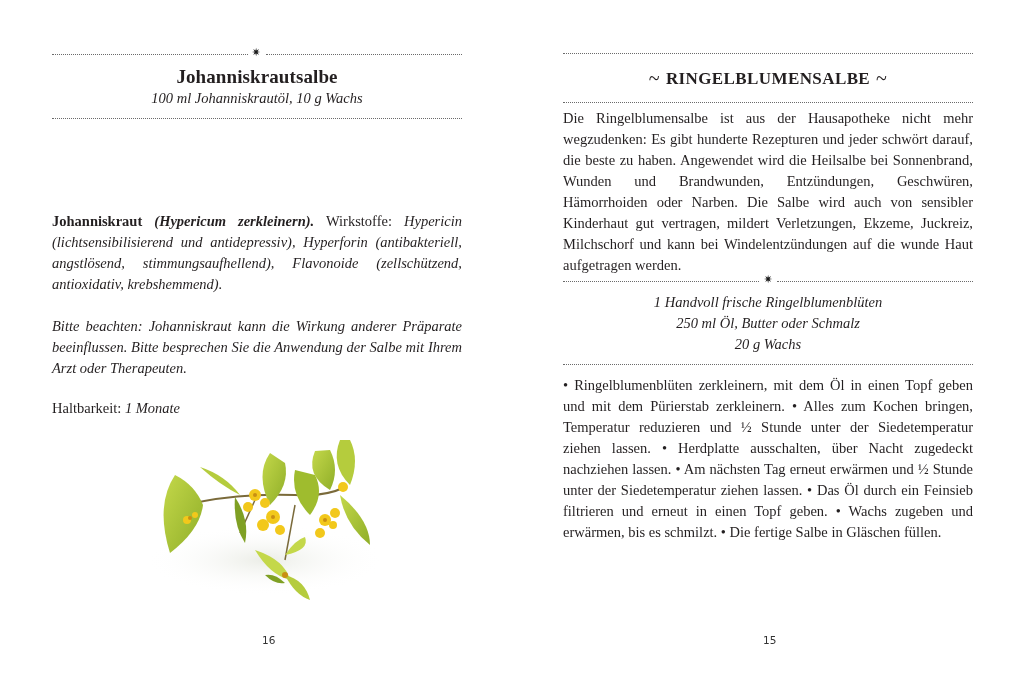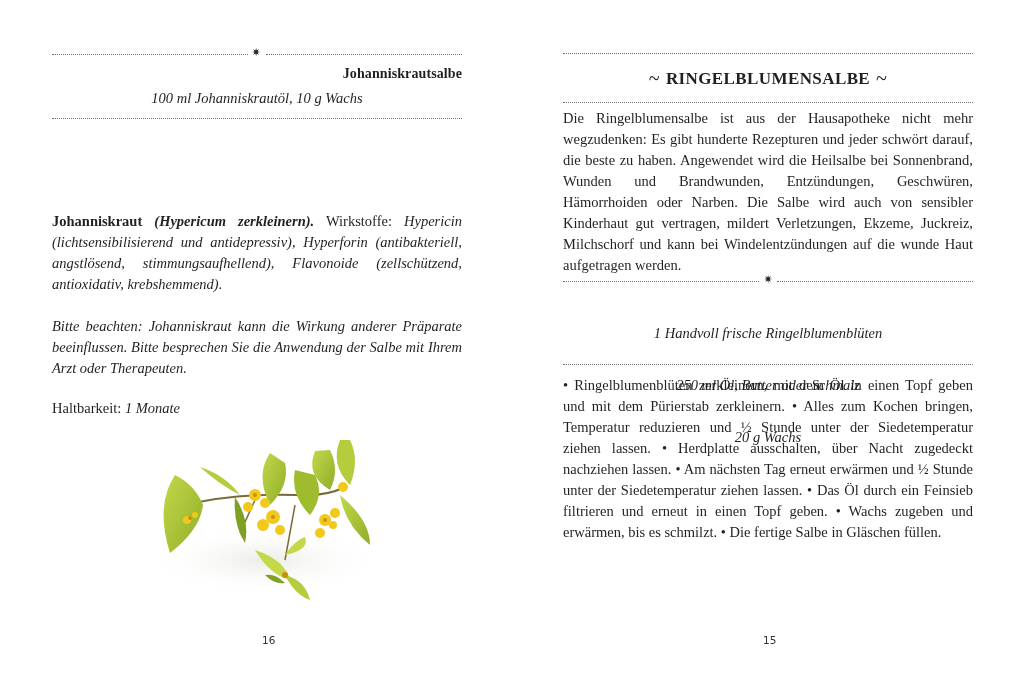--- a/index.html
+++ b/index.html
@@ -16,22 +16,22 @@
       border-top: 1px dotted #6b6b6b;
     }
     .star-rule { position: absolute; height: 12px; }
     .star-rule .seg { position: absolute; top: 5px; height: 0; border-top: 1px dotted #6b6b6b; }
     .star-rule .star {
       position: absolute; top: -3px; width: 14px; text-align: center;
       font-family: "DejaVu Sans", sans-serif; font-size: 11px; color: #1a1a1a;
     }
 
     .title-left {
-      position: absolute; top: 66px; left: 52px; width: 410px; text-align: right;
-      font-size: 14px; font-weight: bold; letter-spacing: 0.1px;
+      position: absolute; top: 66px; left: 52px; width: 410px; text-align: center;
+      font-size: 19px; font-weight: bold; letter-spacing: 0.1px;
     }
     .subtitle-left {
       position: absolute; top: 90px; left: 52px; width: 410px; text-align: center;
       font-size: 14.5px; font-style: italic;
     }
     .text-block {
       position: absolute; font-size: 14.5px; line-height: 21px; text-align: justify;
     }
     .text-block p { margin: 0; }
     .it { font-style: italic; }
@@ -40,21 +40,21 @@
     .title-right {
       position: absolute; top: 66px; left: 51px; width: 410px; text-align: center;
       font-size: 17px; font-weight: bold; letter-spacing: 0.4px;
     }
     .title-right .tilde { font-weight: normal; font-size: 20px; position: relative; top: 1px; margin: 0 6px; }
 
     .ingredients {
       position: absolute; top: 292px; left: 51px; width: 410px; text-align: center;
       font-size: 14.5px; font-style: italic; line-height: 21px;
     }
-    .ingredients div { white-space: nowrap; margin-top: 31px; }
+    .ingredients div { white-space: nowrap; }
 
     .plant {
       position: absolute; left: 145px; top: 425px; width: 250px; height: 195px;
     }
     .page-num {
       position: absolute; top: 634px; font-family: "DejaVu Sans", sans-serif; font-size: 10.5px; color: #333;
     }
   </style>
 </head>
 <body>

